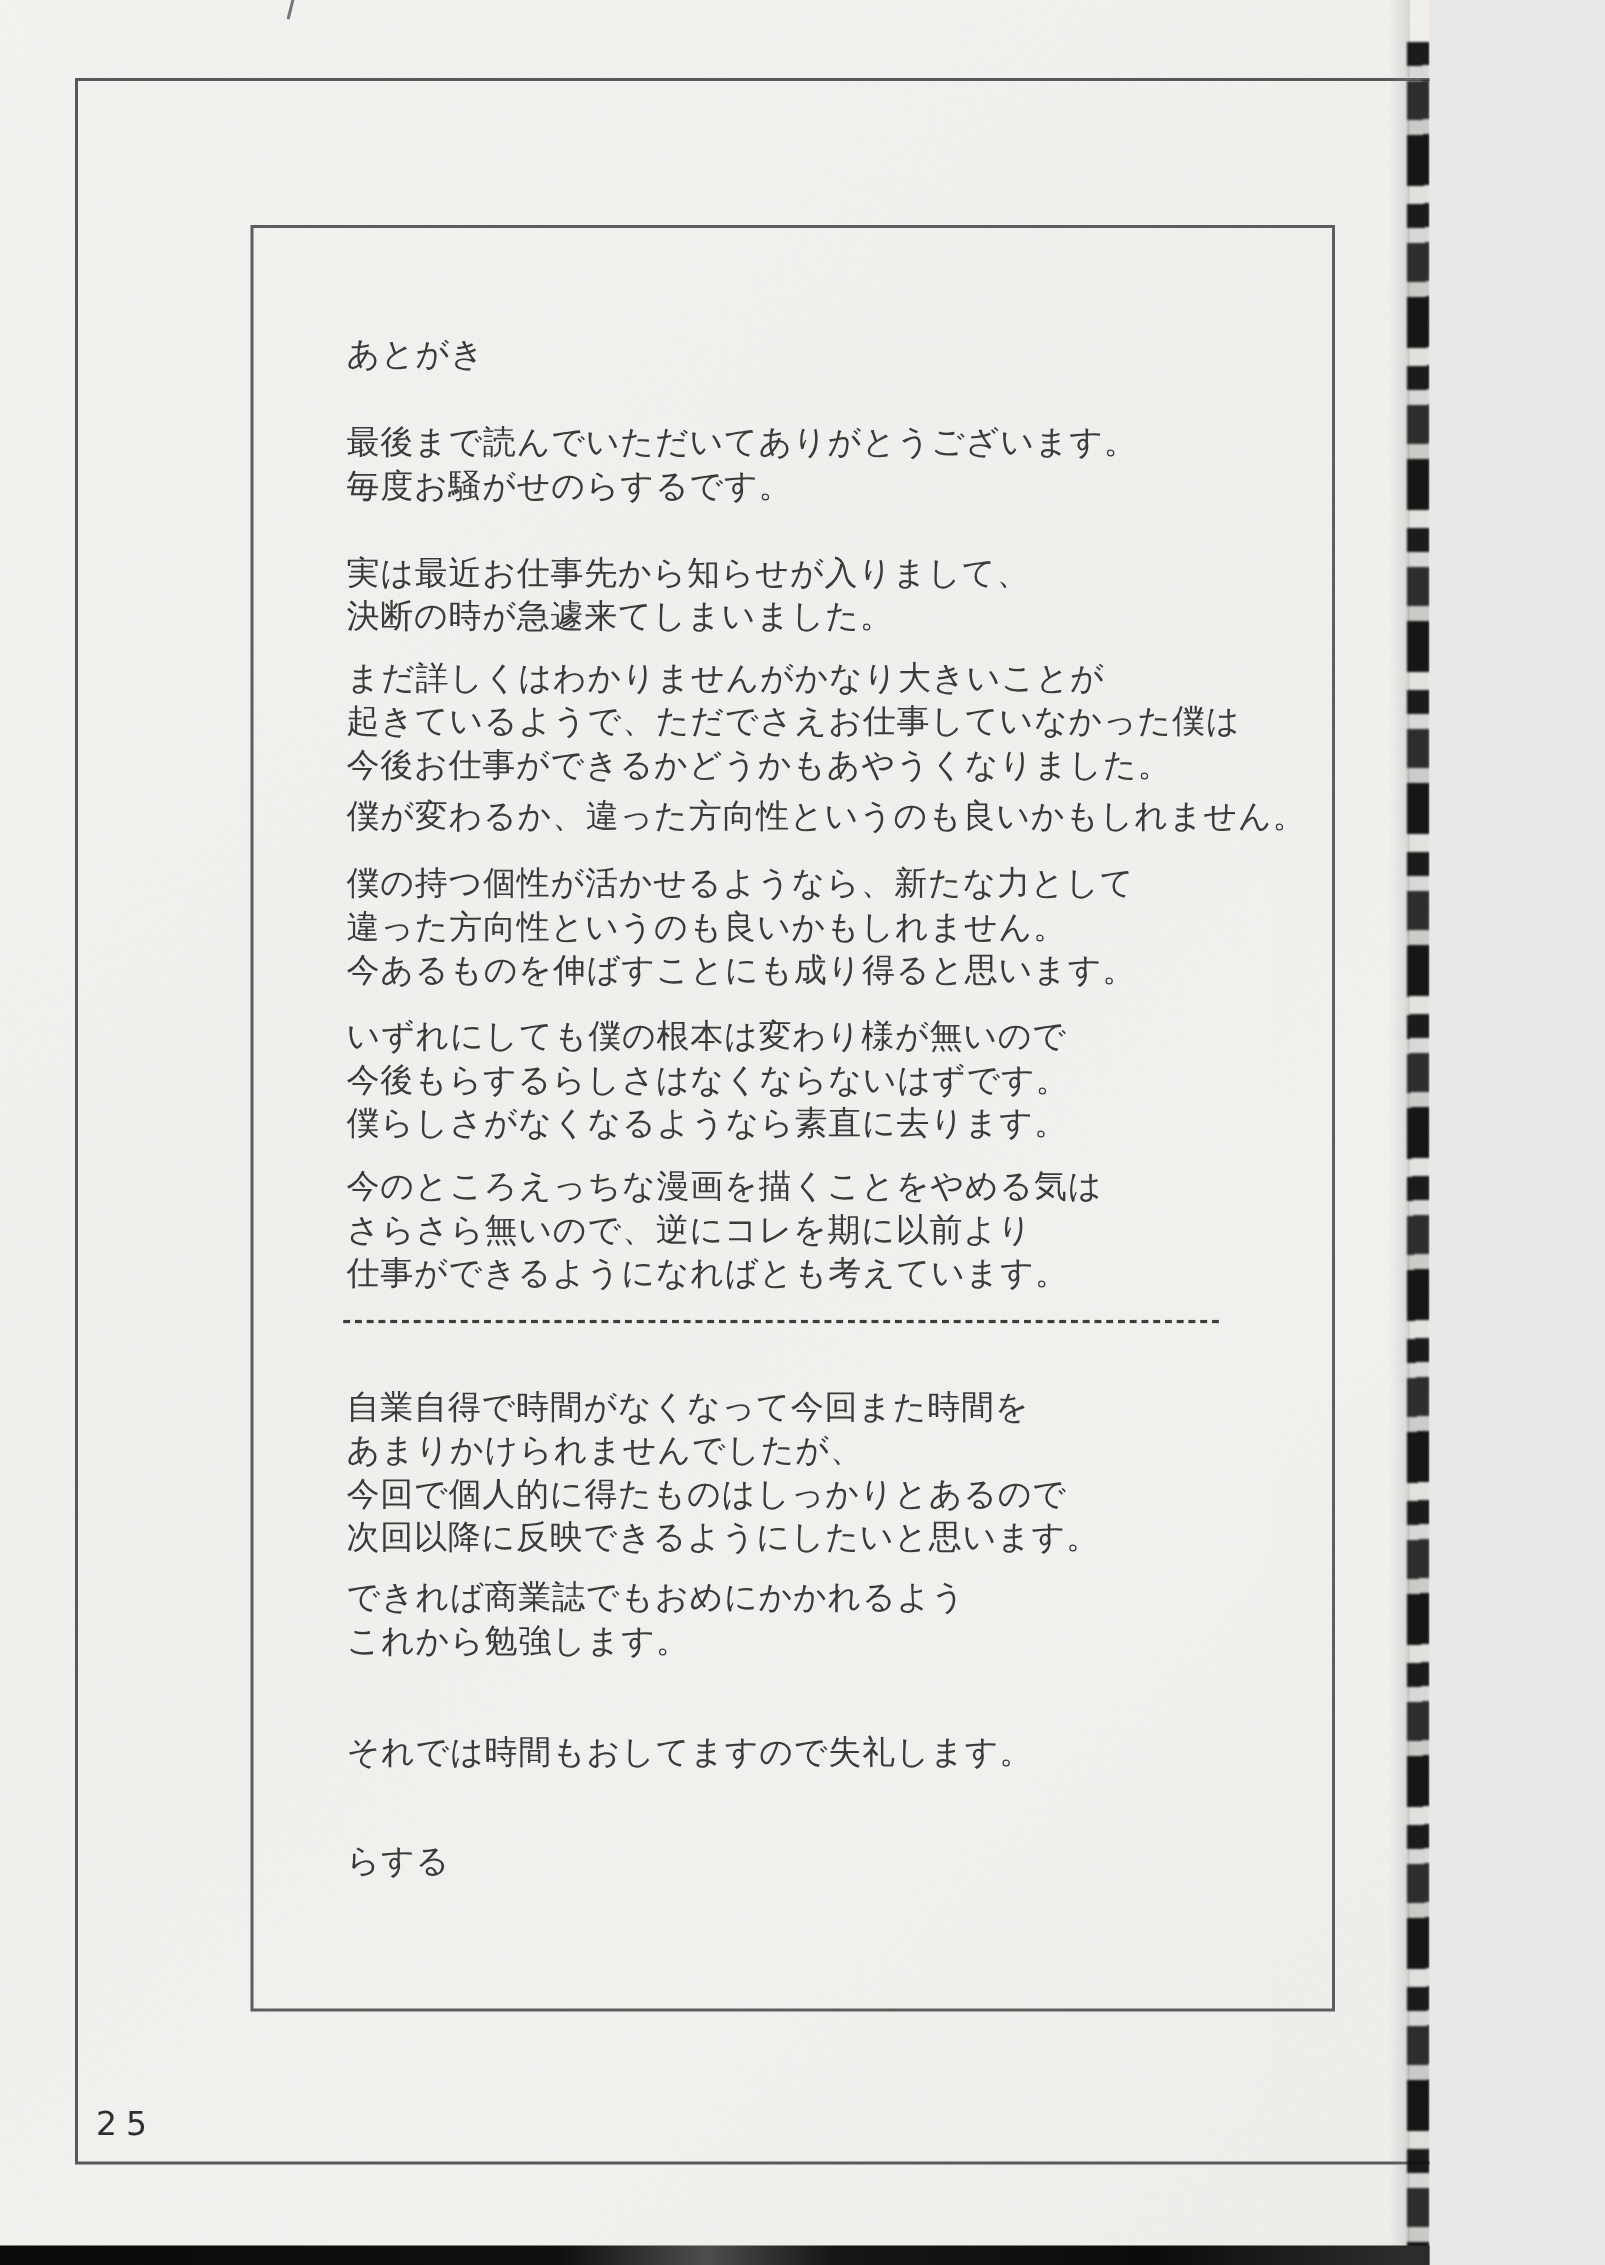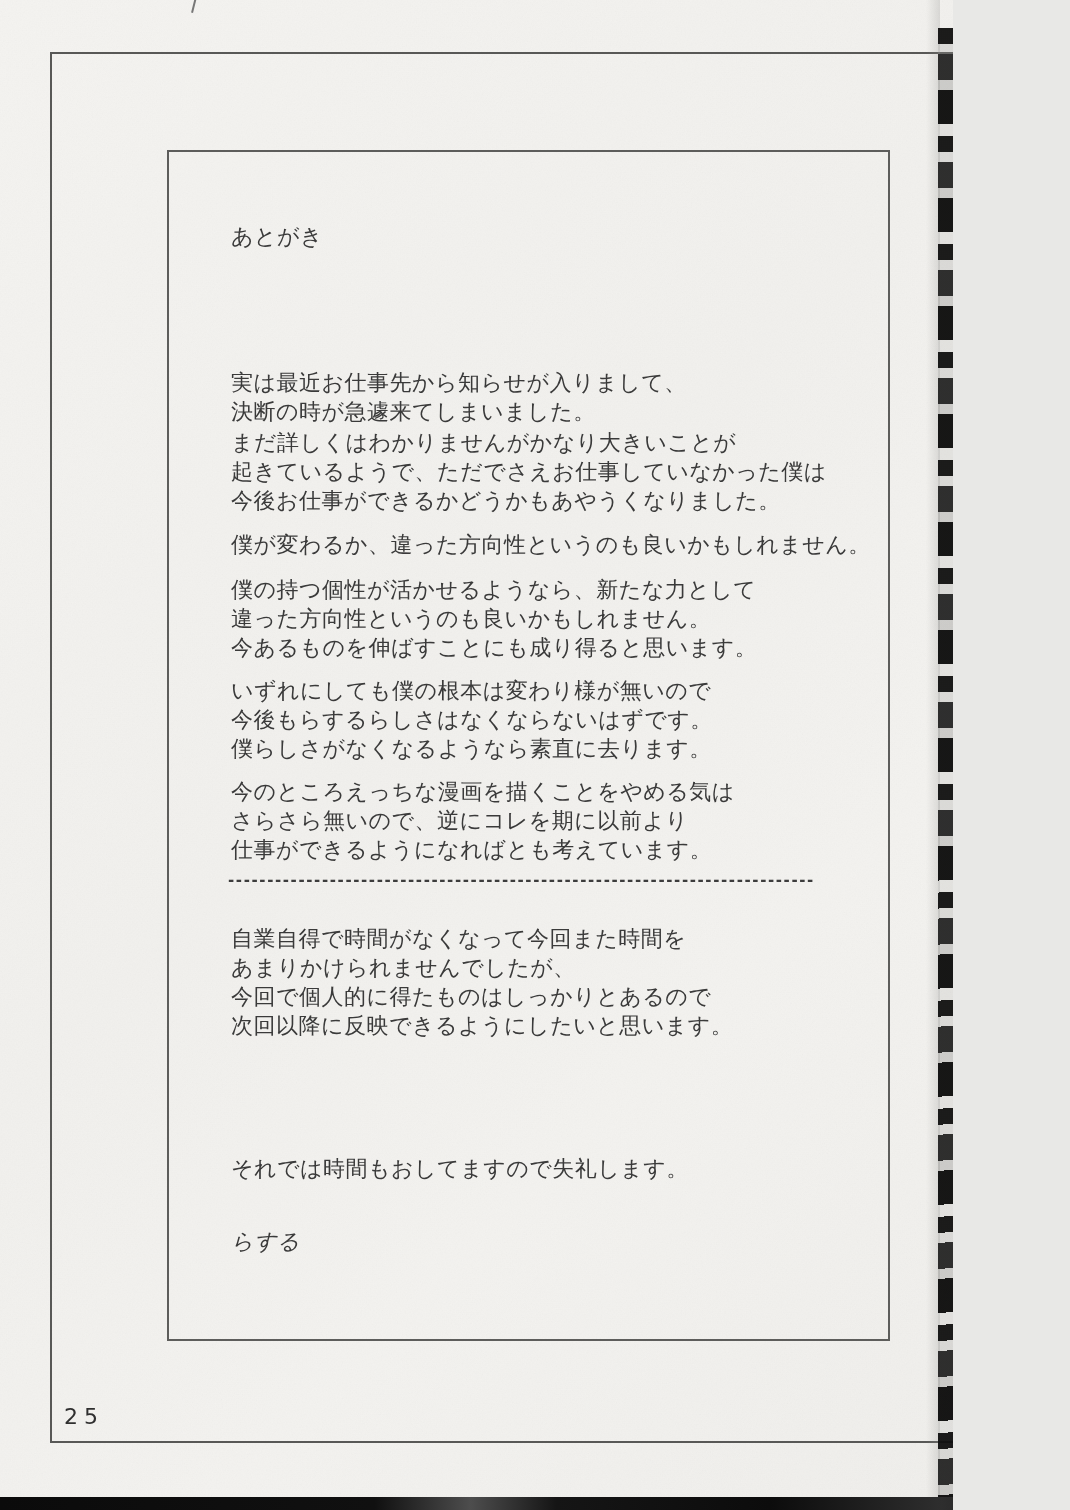--- a/index.html
+++ b/index.html
@@ -47,29 +47,29 @@
     width: 645px;
     font-size: 22px;
     line-height: 29px;
     letter-spacing: 0.5px;
     white-space: pre-line;
     color: #3a3a3a;
   }
   .afterword-heading { top: 222px; }
   .p0  { top: 281px; }
   .p1  { top: 368px; }
-  .p2  { top: 428px; }
+  .p2  { top: 438px; }
   .p3  { top: 530px; }
   .p4  { top: 575px; }
   .p5  { top: 676px; font-family: Liberation Serif, serif; }
   .p6  { top: 777px; }
   .p7  { top: 924px; }
   .p8  { top: 1051px; }
   .closing { top: 1154px; }
-  .signature { top: 1227px; font-style: italic; }
+  .signature { top: 1227px; }
   .divider {
     position: absolute;
     left: 228px;
     top: 871px;
     width: 585px;
     height: 20px;
     overflow: hidden;
     white-space: nowrap;
     font-size: 15px;
     font-weight: bold;
@@ -145,20 +145,22 @@
   </svg>
 
   <div class="pen-mark"></div>
 
   <div class="outer-frame"></div>
 
   <div class="inner-box"></div>
 
   <div class="afterword-heading">あとがき</div>
 
+  <div class="para p0">最後まで読んでいただいてありがとうございます。
+毎度お騒がせのらするです。</div>
   <div class="para p1">実は最近お仕事先から知らせが入りまして、
 決断の時が急遽来てしまいました。</div>
   <div class="para p2">まだ詳しくはわかりませんがかなり大きいことが
 起きているようで、ただでさえお仕事していなかった僕は
 今後お仕事ができるかどうかもあやうくなりました。</div>
   <div class="para p3">僕が変わるか、違った方向性というのも良いかもしれません。</div>
   <div class="para p4">僕の持つ個性が活かせるようなら、新たな力として
 違った方向性というのも良いかもしれません。
 今あるものを伸ばすことにも成り得ると思います。</div>
   <div class="para p5">いずれにしても僕の根本は変わり様が無いので
@@ -167,20 +169,22 @@
   <div class="para p6">今のところえっちな漫画を描くことをやめる気は
 さらさら無いので、逆にコレを期に以前より
 仕事ができるようになればとも考えています。</div>
 
   <div class="divider">----------------------------------------------------------------------------------------------------</div>
 
   <div class="para p7">自業自得で時間がなくなって今回また時間を
 あまりかけられませんでしたが、
 今回で個人的に得たものはしっかりとあるので
 次回以降に反映できるようにしたいと思います。</div>
+  <div class="para p8">できれば商業誌でもおめにかかれるよう
+これから勉強します。</div>
 
   <div class="closing">それでは時間もおしてますので失礼します。</div>
   <div class="signature">らする</div>
 
   <div class="page-number">25</div>
 
   <div class="scan-edge-right-soft"></div>
   <div class="scan-edge-right"></div>
   <div class="scan-edge-bottom"></div>
 

